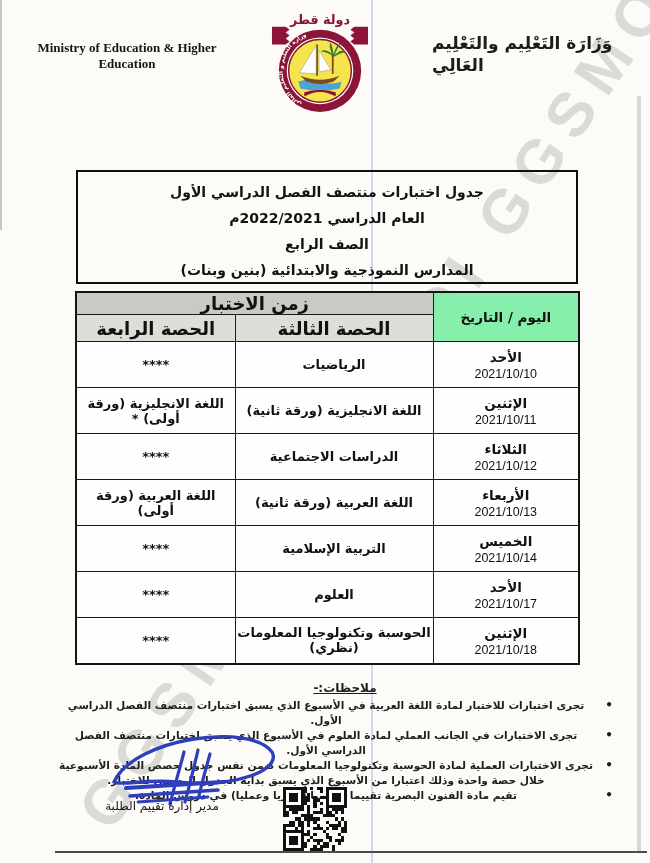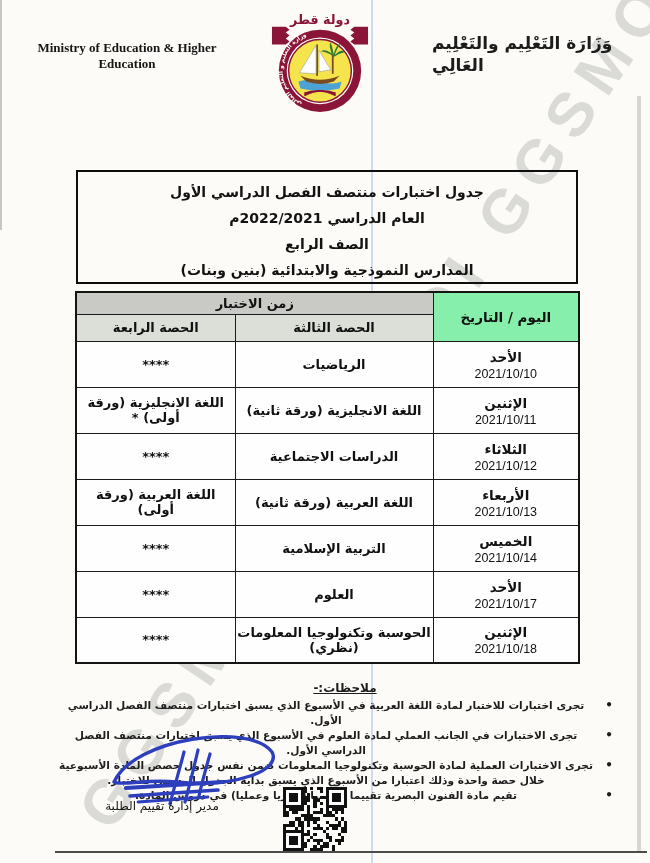--- a/index.html
+++ b/index.html
@@ -48,22 +48,22 @@
   table.exam{
     position:absolute; left:75px; top:291px; width:503px;
     border-collapse:collapse; direction:rtl; table-layout:fixed;
     border:2px solid #141414;
   }
   table.exam th, table.exam td{
     border:1.6px solid #1b1b1b; text-align:center; vertical-align:middle;
     color:#111;
   }
   th.day-hd{ background:#86efac; font-size:13.5px; font-weight:bold; }
-  th.time-hd{ background:#c9c9c5; font-size:13px; font-weight:bold; height:22px; }
-  th.period-hd{ background:#dcdfd7; font-size:13px; font-weight:bold; height:27px; }
+  th.time-hd{ background:#c9c9c5; font-size:18px; font-weight:bold; height:22px; }
+  th.period-hd{ background:#dcdfd7; font-size:18px; font-weight:bold; height:27px; }
   td.cell{ height:46px; background:#fefefe; }
   td.subj{ font-size:13px; font-weight:bold; }
   .day{ font-size:13.5px; font-weight:bold; line-height:17px; padding-top:2px; }
   .date{ font-size:12.5px; font-weight:normal; direction:ltr; line-height:16px;
     font-family:"Liberation Sans", sans-serif; }
   
   .notes{
     position:absolute; left:55px; top:681px; width:580px;
     direction:rtl; text-align:center; color:#1d1d1d;
   }

